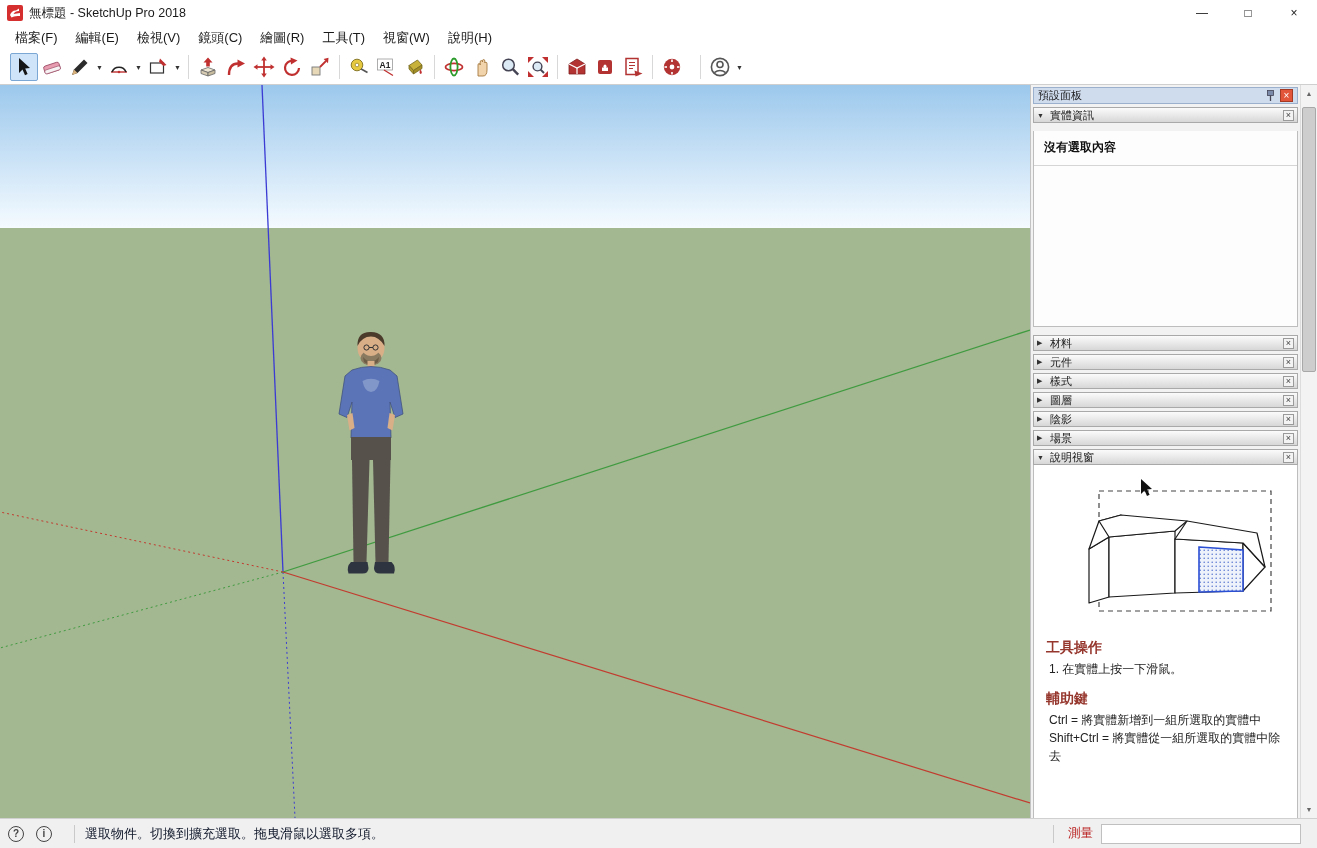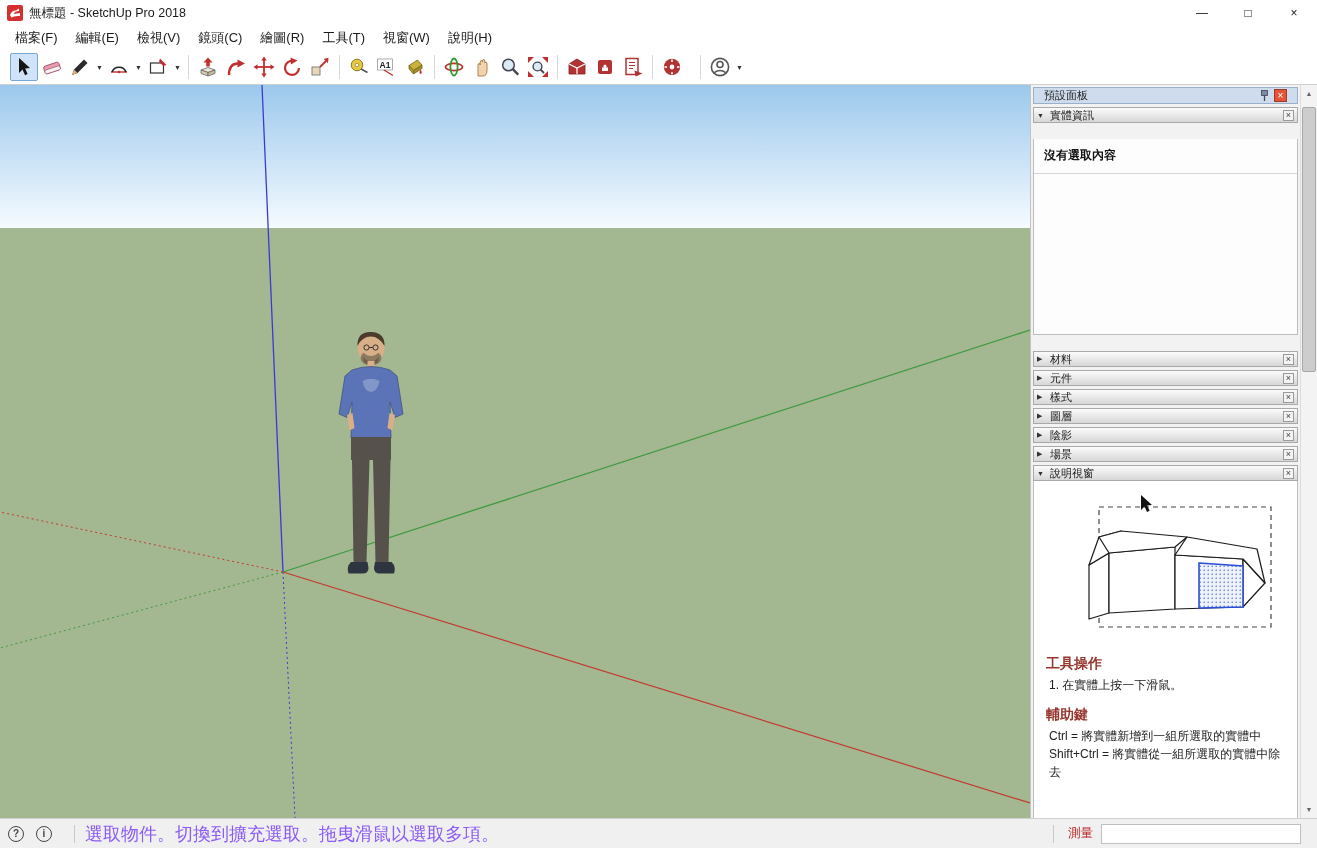--- a/index.html
+++ b/index.html
@@ -32,32 +32,32 @@
   .viewport { position:absolute; left:0; top:85px; width:1030px; height:733px; overflow:hidden; }
   .sky    { position:absolute; left:0; top:0; width:100%; height:143px;
             background:linear-gradient(to bottom,#9cc8ec 0%,#cde4f7 55%,#f5fbff 100%); }
   .ground { position:absolute; left:0; top:143px; width:100%; height:590px; background:#a3b791; }
   .scene  { position:absolute; left:0; top:0; }
 
   
   .sidepanel { position:absolute; left:1030px; top:85px; width:270px; height:733px;
                background:#f2f2f2; border-left:1px solid #c3c3c3; font-size:11px; }
   .panel-titlebar { height:17px; margin:2px 2px 3px; background:#cfdcee; border:1px solid #9ab0cc;
-                    display:flex; align-items:center; padding:0 10px; color:#1a1a1a; }
+                    display:flex; align-items:center; padding:0 4px; color:#1a1a1a; }
   .panel-titlebar .pt-label { flex:1; }
   .pt-pin { width:13px; height:13px; margin-right:3px; }
   .pt-close { width:13px; height:13px; background:#e2553a; border:1px solid #a53a24; color:#fff;
               font-size:10px; line-height:11px; text-align:center; }
   .sec { height:16px; margin:3px 2px 0; background:linear-gradient(#fbfbfb,#d7d7d7);
          border:1px solid #a9a9a9; display:flex; align-items:center; padding:0 3px; color:#1a1a1a; }
   .sec .arrow { font-size:7px; width:13px; color:#333; }
   .sec .label { flex:1; }
   .sec .x { width:11px; height:11px; border:1px solid #9a9a9a; background:#f3f3f3; font-size:9px;
             line-height:9px; text-align:center; color:#444; }
-  .entity-body { margin:16px 2px; height:196px; background:#fdfdfd; border:1px solid #bdbdbd; border-top:none; }
+  .entity-body { margin:8px 2px; height:196px; background:#fdfdfd; border:1px solid #bdbdbd; border-top:none; }
   .entity-msg { font-size:12px; font-weight:bold; color:#111; padding:8px 10px 9px;
                 border-bottom:1px solid #d5d5d5; }
   .instructor-body { margin:0 2px; height:383px; background:#fff; border:1px solid #bdbdbd; border-top:none;
                      overflow:hidden; padding:4px 12px 0; }
   .house-wrap { text-align:center; margin:8px 0 6px; }
   .ins-h1 { font-family:"Liberation Serif","DejaVu Serif",serif; font-size:17px; font-weight:bold;
             color:#3a3a3a; margin:10px 0 3px; }
   .ins-p  { font-size:12px; color:#222; line-height:1.45; }
   .ins-h2 { font-family:"Liberation Serif","DejaVu Serif",serif; font-size:14px; font-weight:bold;
             color:#96372e; margin:12px 0 3px; }
@@ -72,21 +72,21 @@
   .ps-thumb { position:absolute; left:1px; top:22px; width:14px; height:265px; background:#cdcdcd;
               border:1px solid #a8a8a8; border-radius:2px; }
 
   
   .statusbar { position:absolute; left:0; top:818px; width:1317px; height:30px; background:#f0f0f0;
                border-top:1px solid #d0d0d0; display:flex; align-items:center; padding:0 8px; }
   .circ { width:16px; height:16px; border:1.6px solid #444; border-radius:50%; display:flex;
           align-items:center; justify-content:center; font-size:10px; font-weight:bold; color:#444;
           margin-right:12px; }
   .vsep { width:1px; height:18px; background:#c9c9c9; margin:0 10px; }
-  .status-msg { font-size:18px; color:#8b5cf6; flex:1; }
+  .status-msg { font-size:13px; color:#0f172a; flex:1; }
   .meas-label { font-size:12.5px; color:#b91c1c; margin:0 8px 0 4px; }
   .meas-input { width:200px; height:20px; border:1px solid #c0c0c0; background:#fff; font-size:12px;
                 padding:0 4px; margin-right:8px; }
 </style>
 </head>
 <body>
 
 <div class="titlebar">
   <svg class="app-logo" viewBox="0 0 16 16">
     <rect x="0" y="0" width="16" height="16" rx="2" fill="#d62f2f"></rect>

